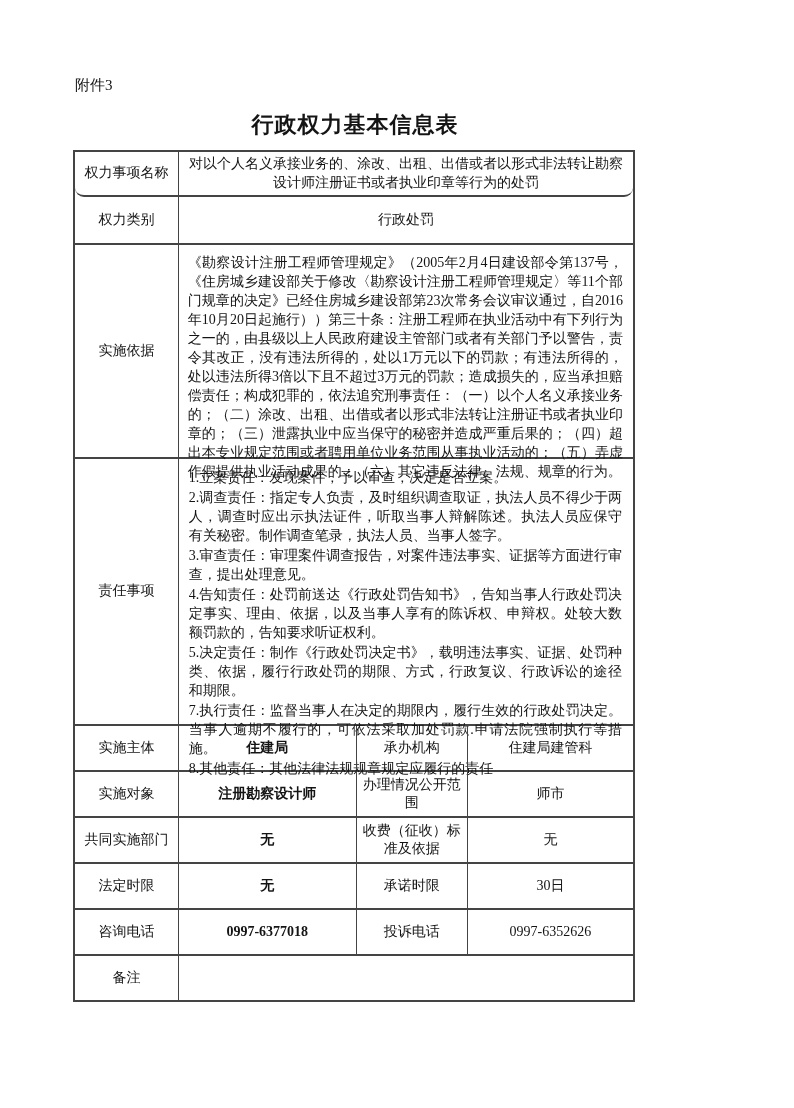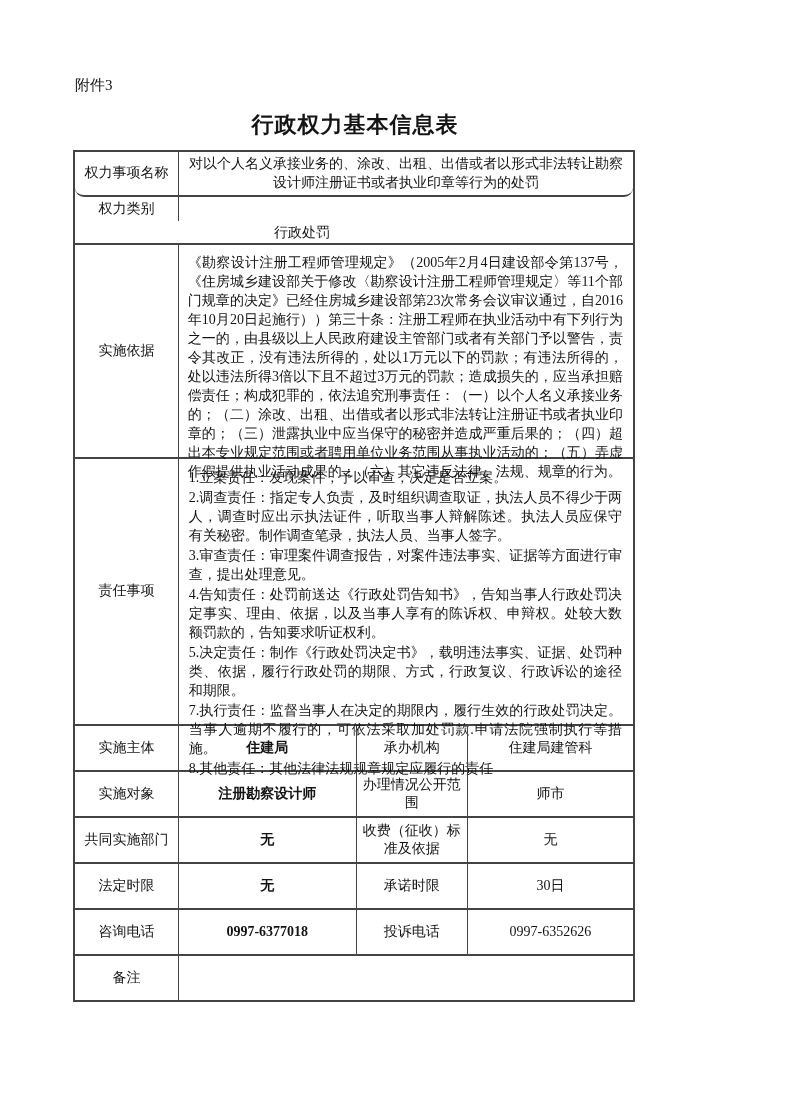--- a/index.html
+++ b/index.html
@@ -43,21 +43,21 @@
   .c-label-b{ width:19.9%; flex:none; line-height:1.3; }
   .c-val-b  { flex:1; line-height:1.3; }
   .c-text {
     display:block;
     text-align:justify;
     padding:8px 10px 6px 9px;
     line-height:19px;
   }
   .duty-item { margin:1px; }
   .h-r1 { height:43px;border-radius:9px; }
-  .h-r2 { height:46px;flex-direction:column; }
+  .h-r2 { height:46px; }
   .h-r3 { height:212px; }
   .h-r4 { height:265px; }
   .h-sm { height:44px; }
 </style>
 </head>
 <body>
 
 <div class="page">
 
   <div class="attachment">附件3</div>

